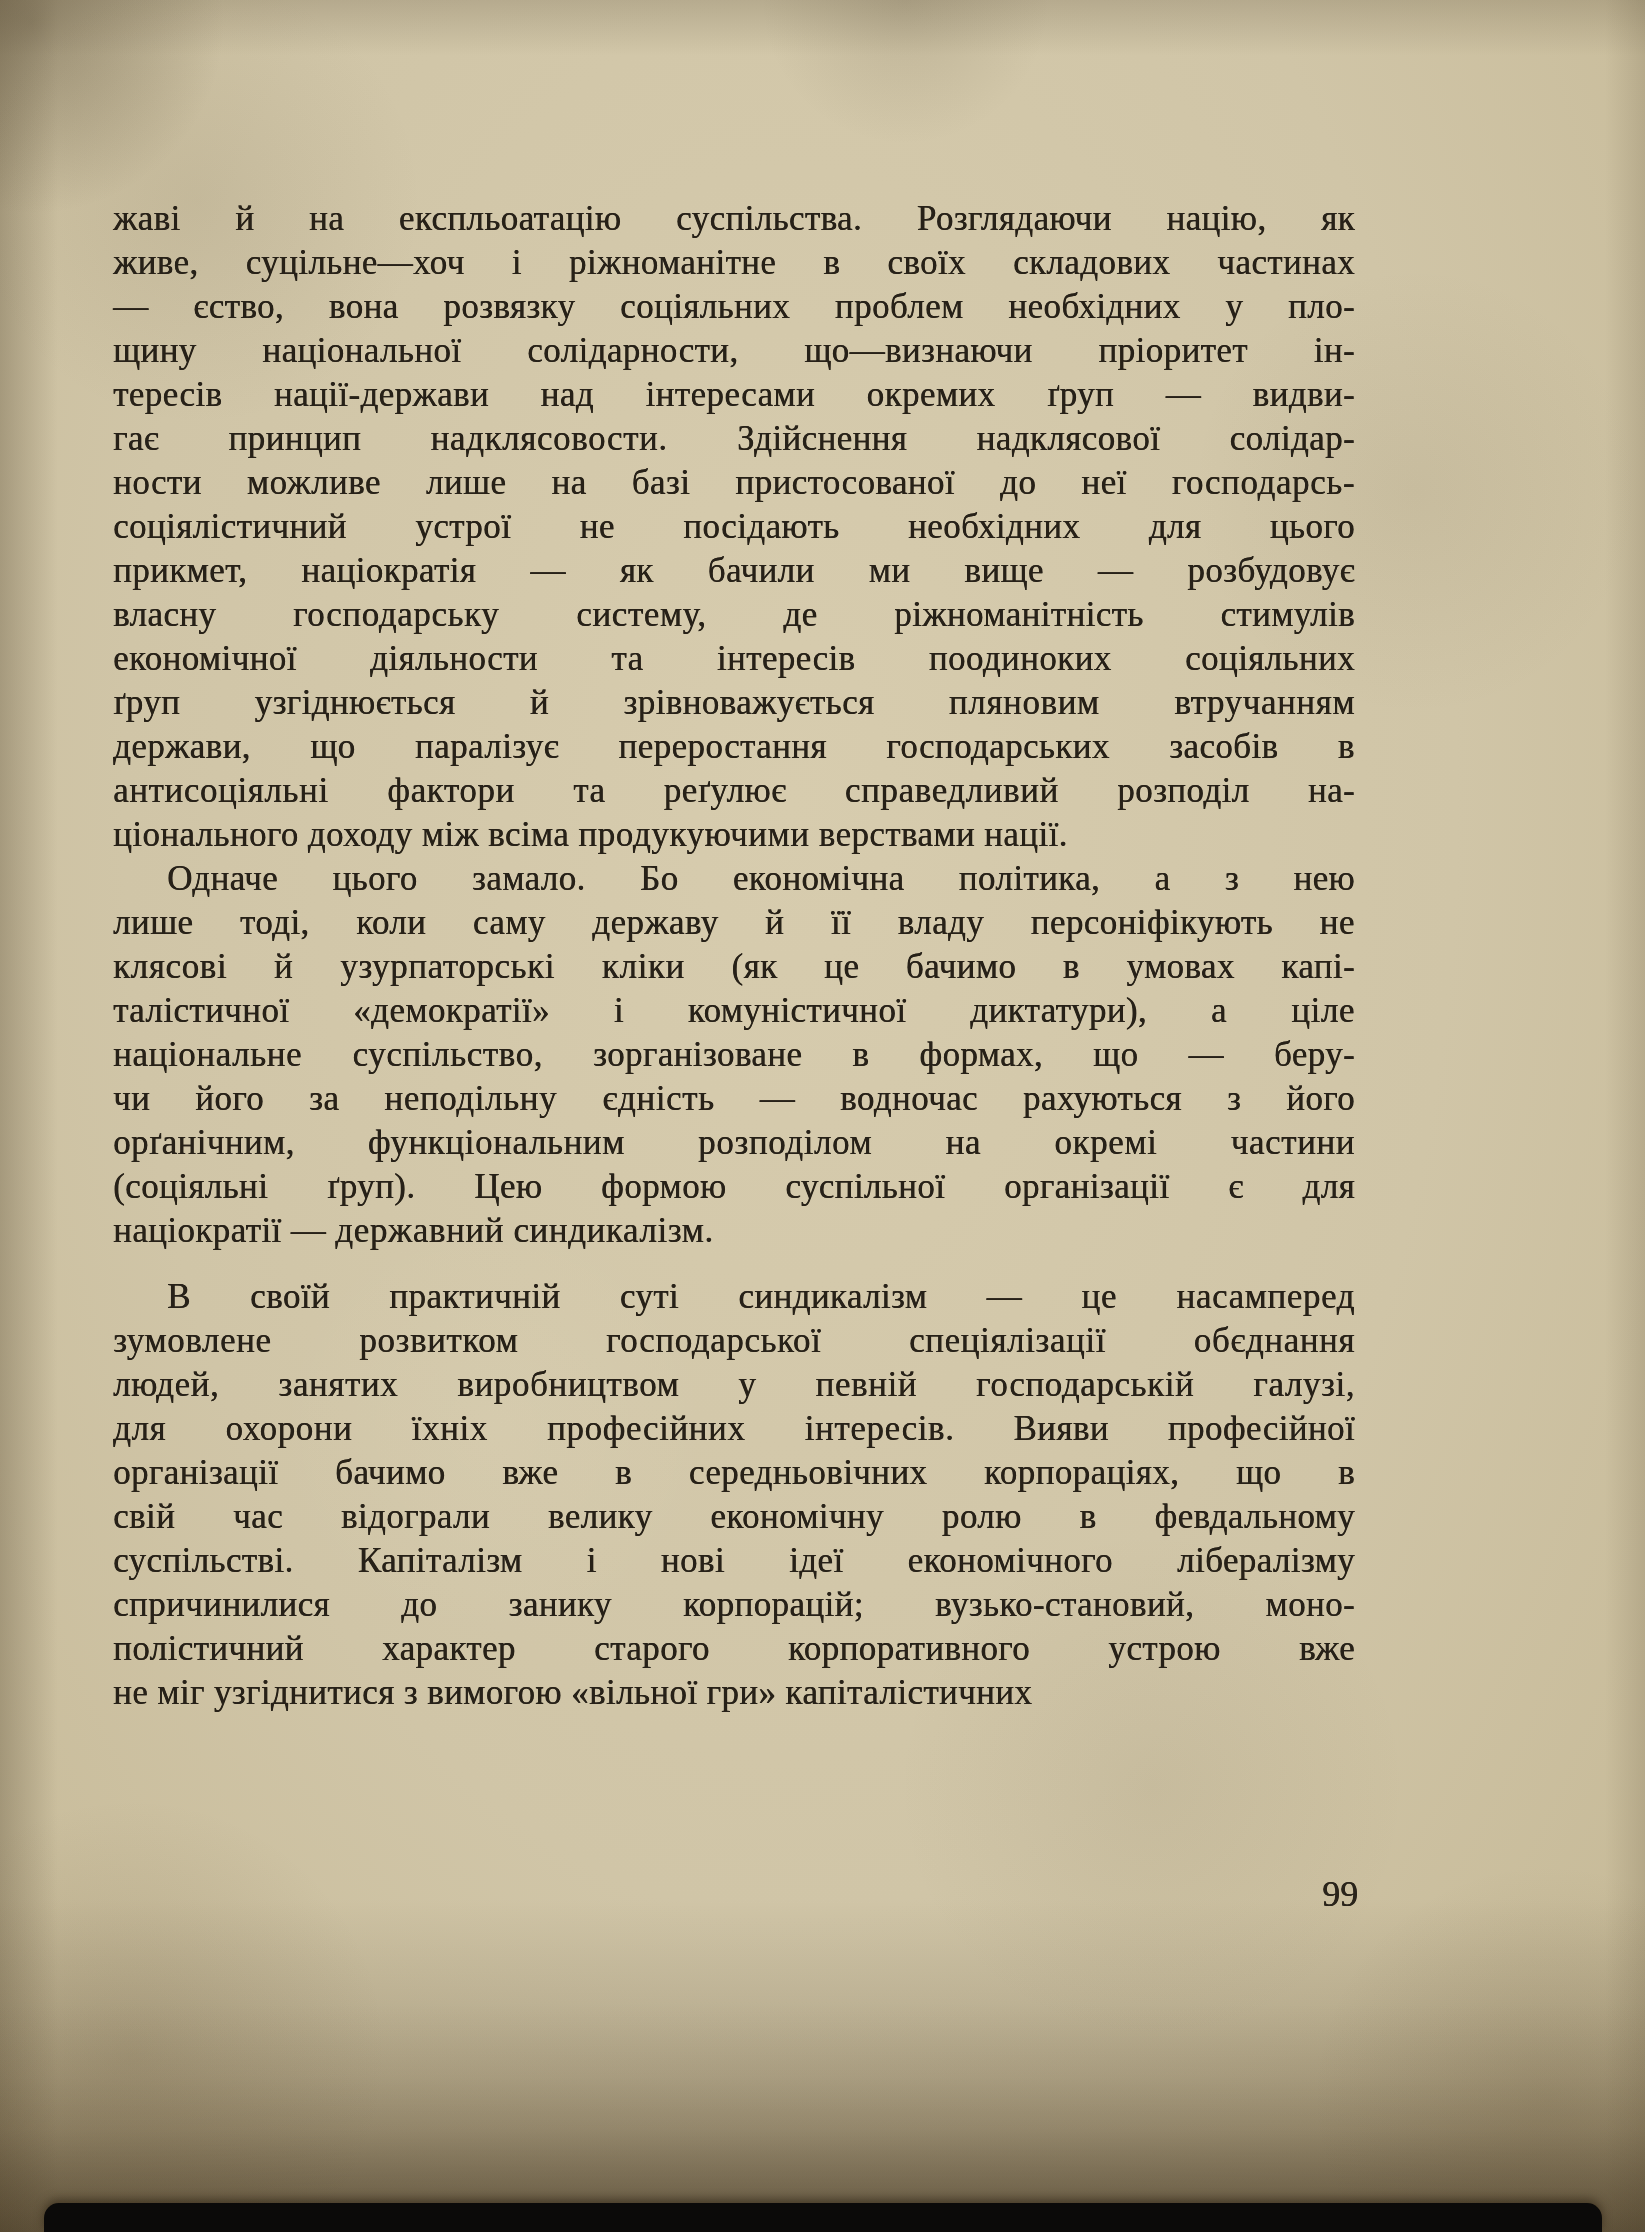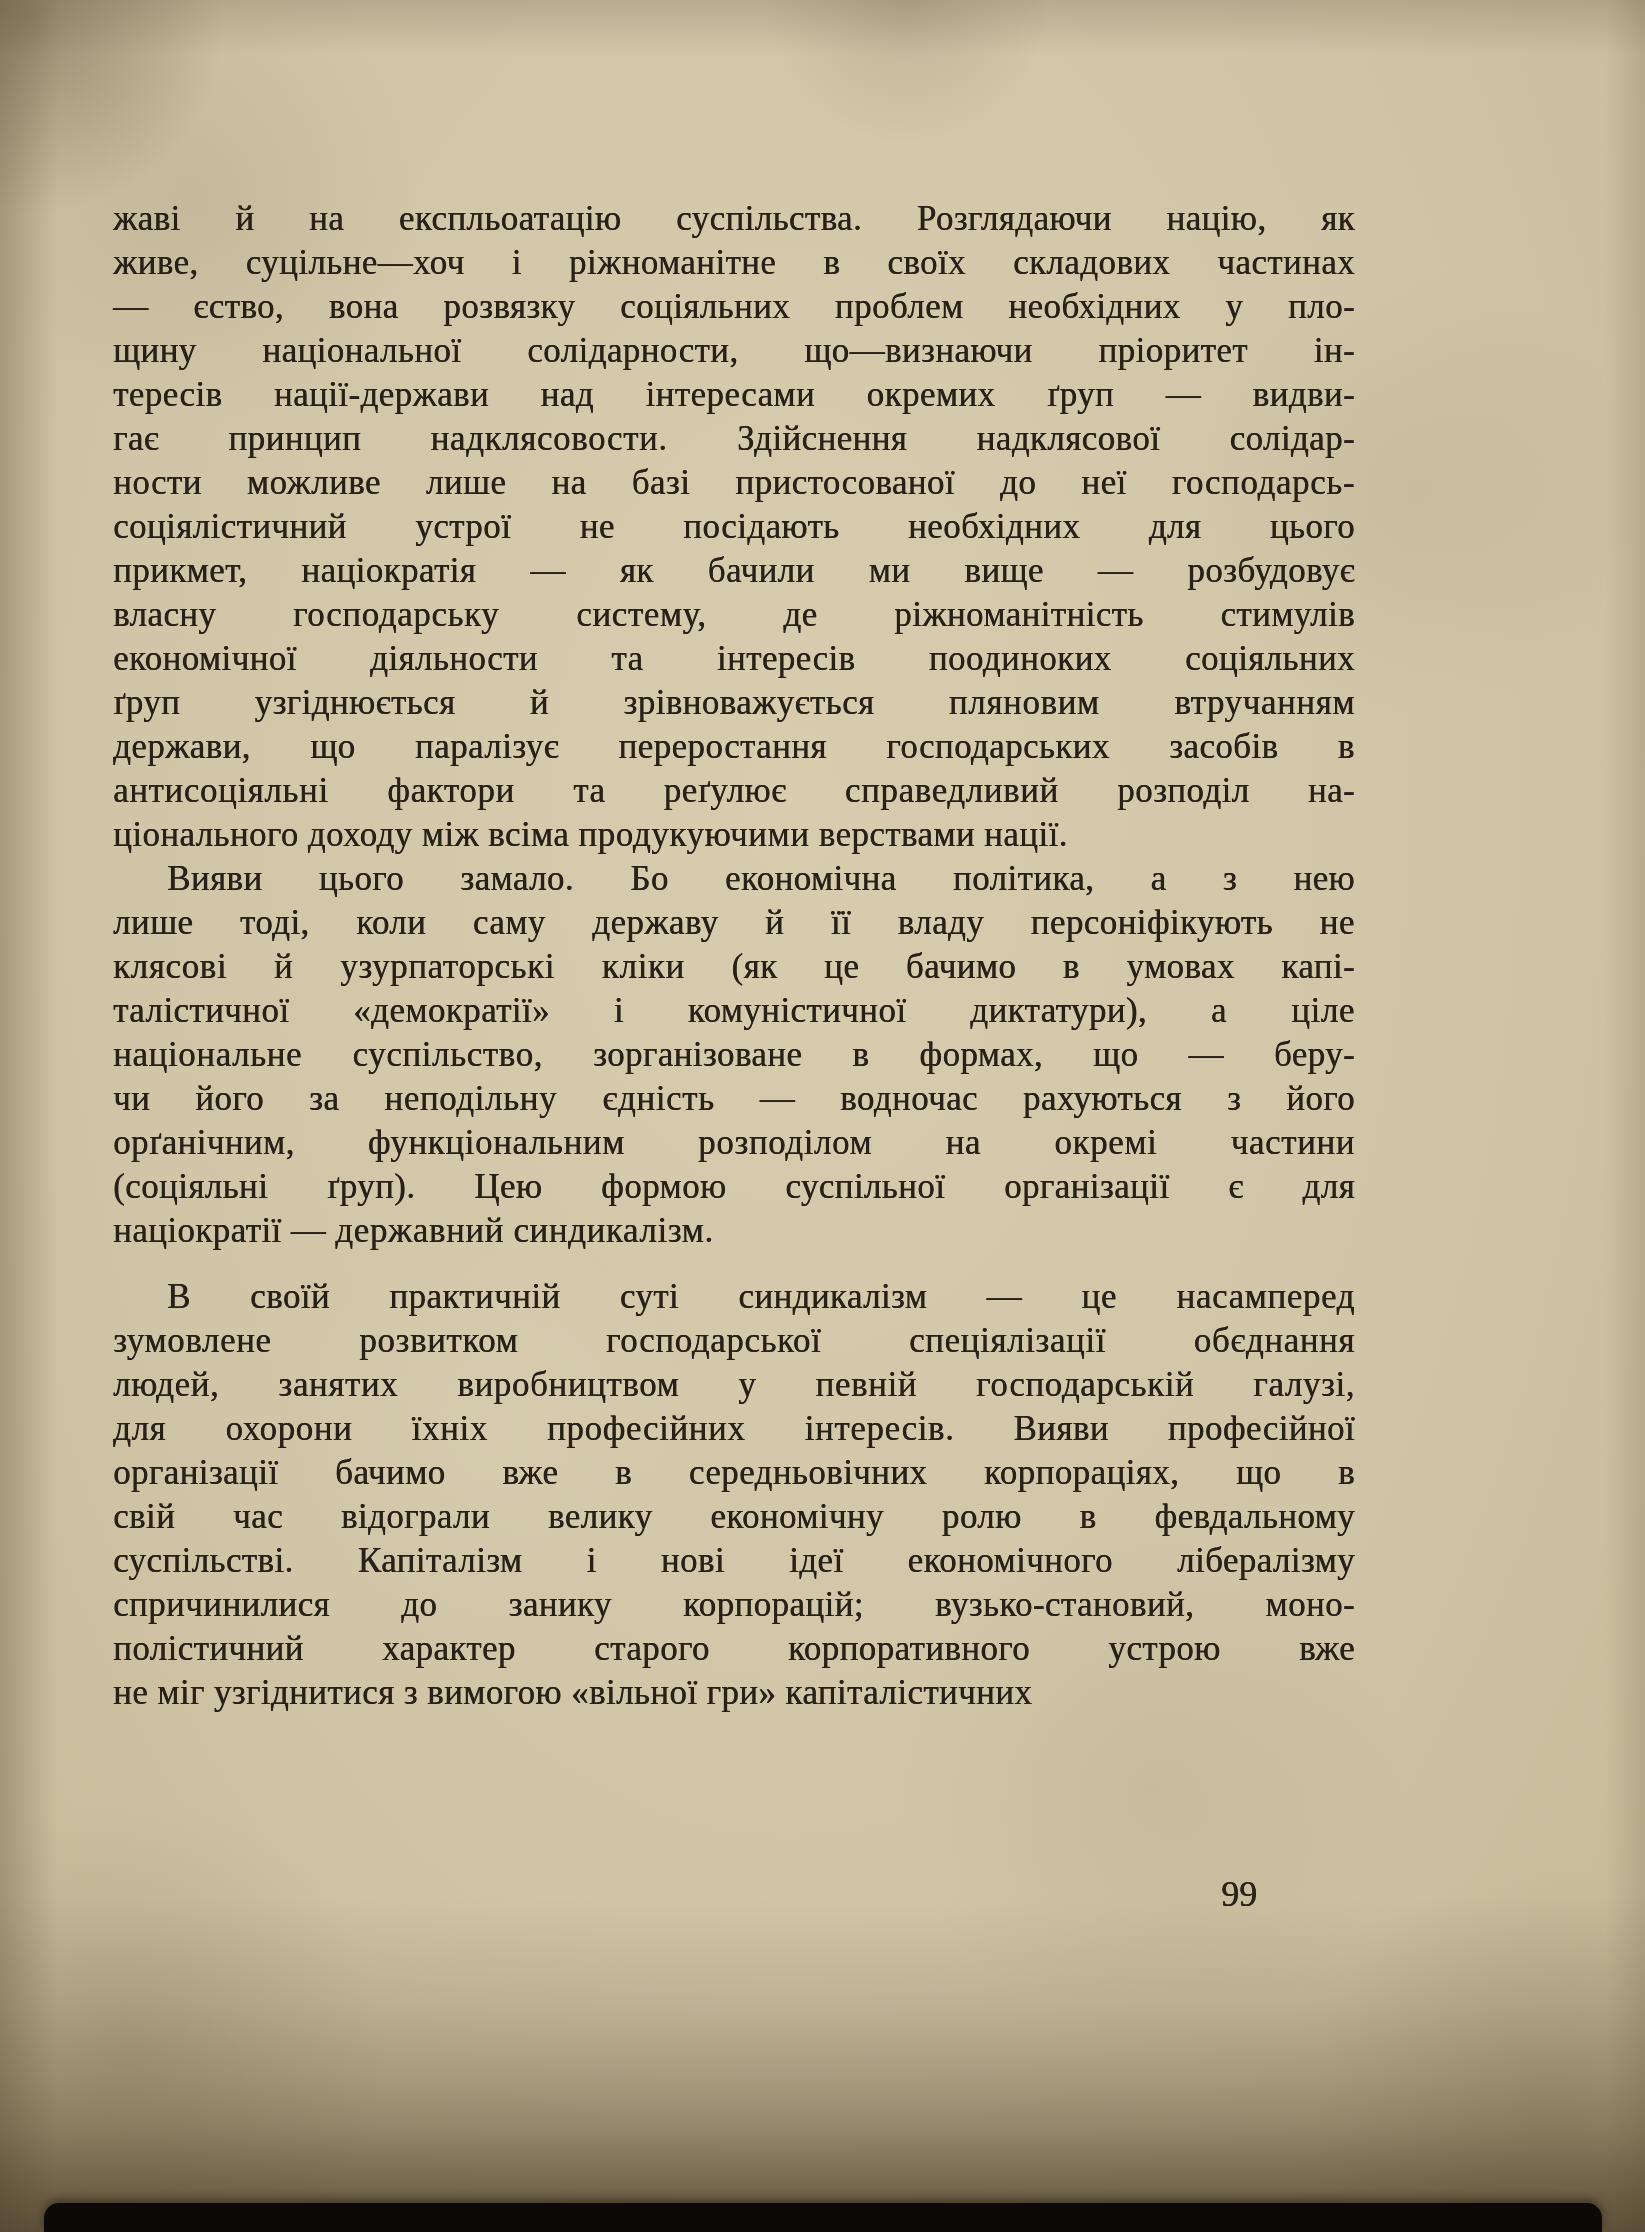--- a/index.html
+++ b/index.html
@@ -70,21 +70,21 @@
   .paragraph.indent .line:first-child { text-indent: 54px; }
   .line {
     text-align: justify;
     text-align-last: justify;
     margin-left: 8px;
   }
   .line.last { text-align-last: left; }
   .line b { font-weight: 400; letter-spacing: 0.6px; }
   .page-number {
     position: absolute;
-    left: 1221px;
+    left: 1322px;
     top: 1873px;
     font-size: 36px;
     color: #2a241b;
     text-shadow: 0.4px 0 0 currentColor;
   }
 </style>
 </head>
 <body>
 
 <div class="page">
@@ -102,21 +102,21 @@
         <div class="line">соціялістичний устрої не посідають необхідних для цього</div>
         <div class="line">прикмет, націократія — як бачили ми вище — розбудовує</div>
         <div class="line">власну <b>господарську систему,</b> де ріжноманітність стимулів</div>
         <div class="line">економічної діяльности та інтересів поодиноких соціяльних</div>
         <div class="line">ґруп узгіднюється й зрівноважується <b>пляновим втручанням</b></div>
         <div class="line">держави, що паралізує переростання господарських засобів <b>в</b></div>
         <div class="line"><b>антисоціяльні фактори</b> та реґулює <b>справедливий</b> розподіл на-</div>
         <div class="line last">ціонального доходу між всіма <b>продукуючими</b> верствами нації.</div>
       </div>
       <div class="paragraph indent">
-        <div class="line">Вияви цього замало. Бо економічна політика, а з нею</div>
+        <div class="line">Одначе цього замало. Бо економічна політика, а з нею</div>
         <div class="line">лише тоді, коли саму державу й її владу персоніфікують <b>не</b></div>
         <div class="line"><b>клясові й узурпаторські кліки</b> (як це бачимо в умовах капі-</div>
         <div class="line">талістичної «демократії» і комуністичної диктатури), <b>а ціле</b></div>
         <div class="line"><b>національне суспільство,</b> зорганізоване в формах, що — беру-</div>
         <div class="line">чи його за <b>неподільну єдність</b> — водночас рахуються з його</div>
         <div class="line">орґанічним, <b>функціональним розподілом на окремі частини</b></div>
         <div class="line">(соціяльні ґруп). Цею формою суспільної організації є для</div>
         <div class="line last">націократії — <b>державний синдикалізм.</b></div>
       </div>
       <div class="paragraph indent spaced">

